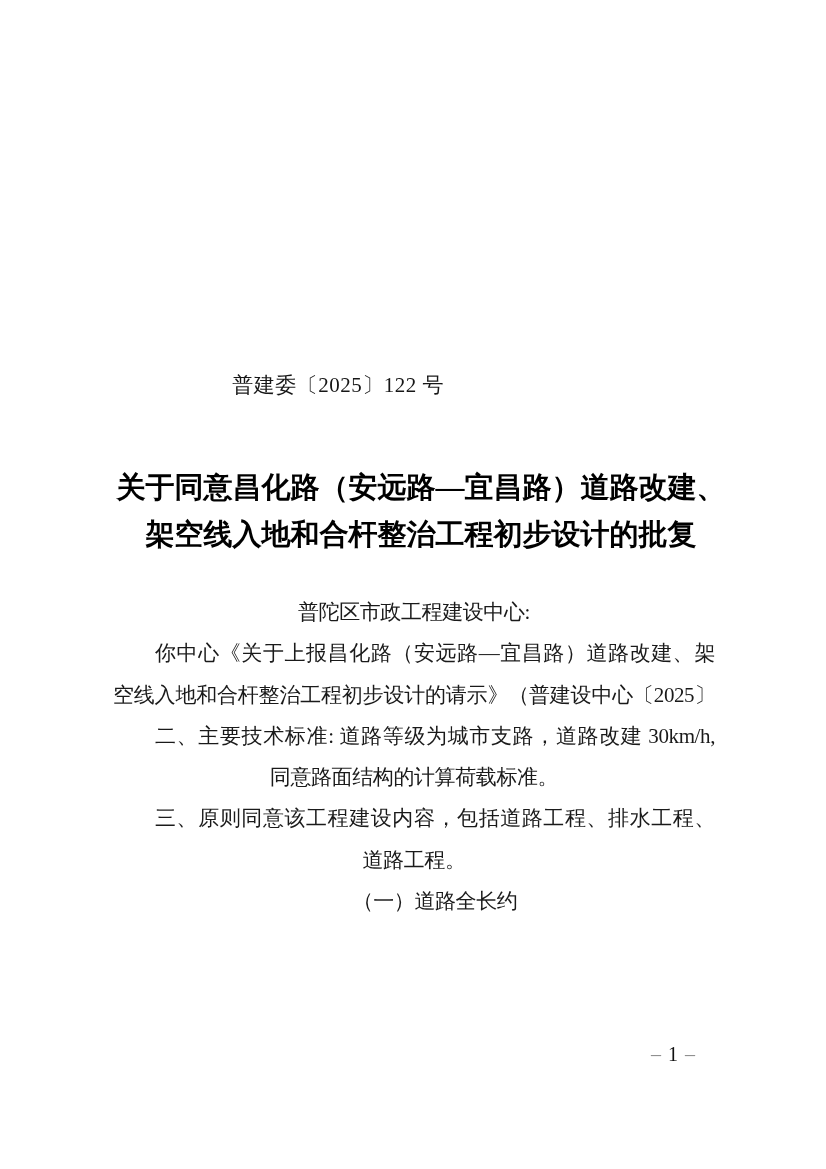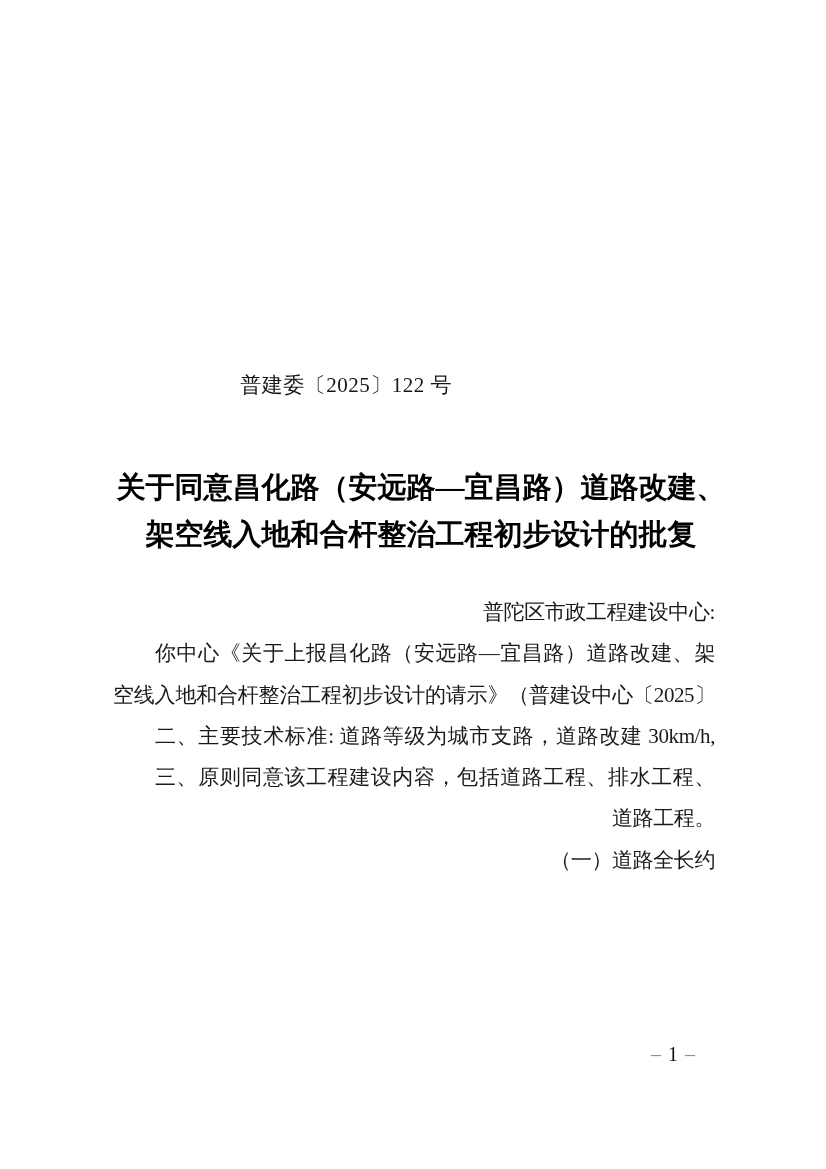--- a/index.html
+++ b/index.html
@@ -23,21 +23,20 @@
   .doc-number {
     position: absolute;
     top: 370px;
     left: 0;
     width: 676px;
     text-align: center;
     font-size: 21px;
     line-height: 30px;
     letter-spacing: 0.5px;
     color: #161616;
-    margin-left: 8px;
   }
   .title {
     position: absolute;
     top: 456px;
     left: 0;
     width: 826px;
     margin: 8px;
     text-align: center;
     font-size: 29px;
     font-weight: bold;
@@ -55,21 +54,21 @@
     width: 602px;
     font-size: 21px;
     line-height: 41.3px;
     letter-spacing: -0.4px;
     color: #1a1a1a;
   }
   .line {
     height: 41.3px;
     overflow: hidden;
     white-space: nowrap;
-    text-align: right;
+    text-align: center;
   }
   .line.fill {
     white-space: normal;
     word-break: break-all;
     text-align: justify;
     text-align-last: justify;
   }
   .line.indent {
     padding-left: 42px;
   }
@@ -99,20 +98,21 @@
   <h1 class="title">
     <span class="title-line">关于同意昌化路（安远路—宜昌路）道路改建、</span>
     <span class="title-line">架空线入地和合杆整治工程初步设计的批复</span>
   </h1>
 
   <div class="doc-body">
     <div class="line">普陀区市政工程建设中心:</div>
     <div class="line fill indent">你中心《关于上报昌化路（安远路—宜昌路）道路改建、架</div>
     <div class="line fill">空线入地和合杆整治工程初步设计的请示》（普建设中心〔2025〕</div>
     <div class="line fill indent">二、主要技术标准: 道路等级为城市支路，道路改建 30km/h,</div>
+    <div class="line">同意路面结构的计算荷载标准。</div>
     <div class="line fill indent">三、原则同意该工程建设内容，包括道路工程、排水工程、</div>
     <div class="line">道路工程。</div>
     <div class="line indent">（一）道路全长约</div>
   </div>
 
   <div class="page-number">
     <span class="dash">–</span><span>1</span><span class="dash">–</span>
   </div>
 
 </div>

